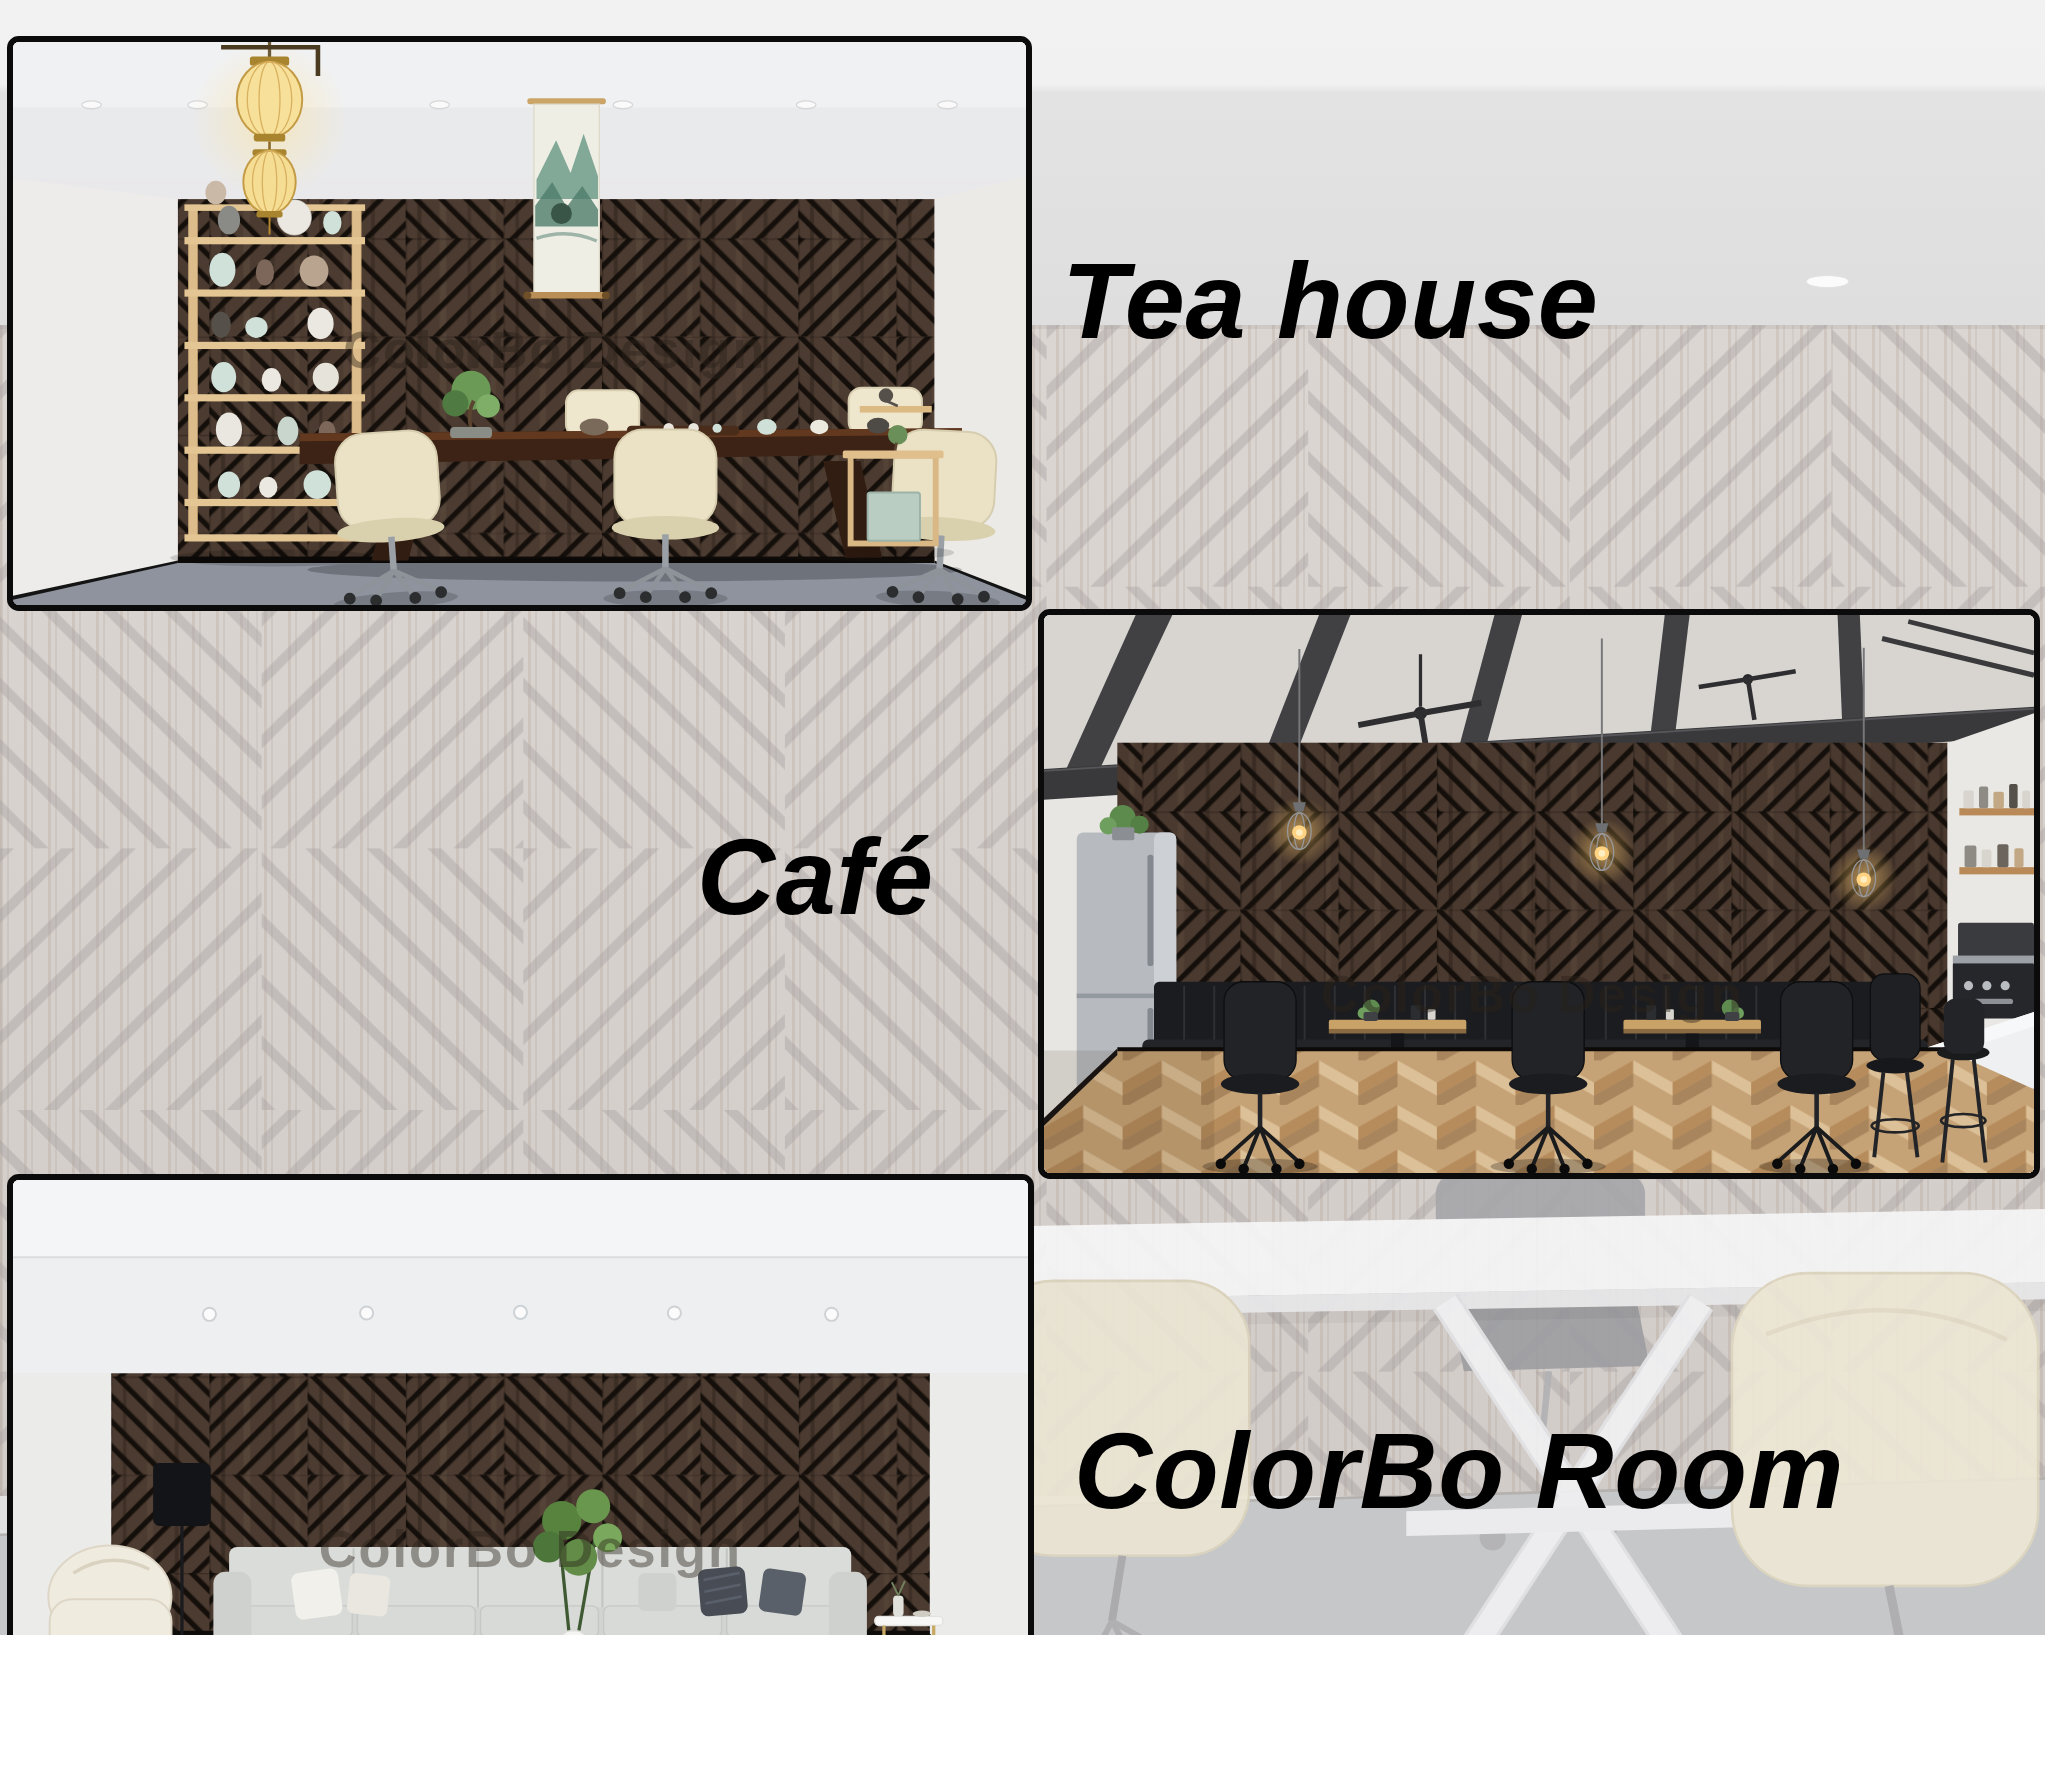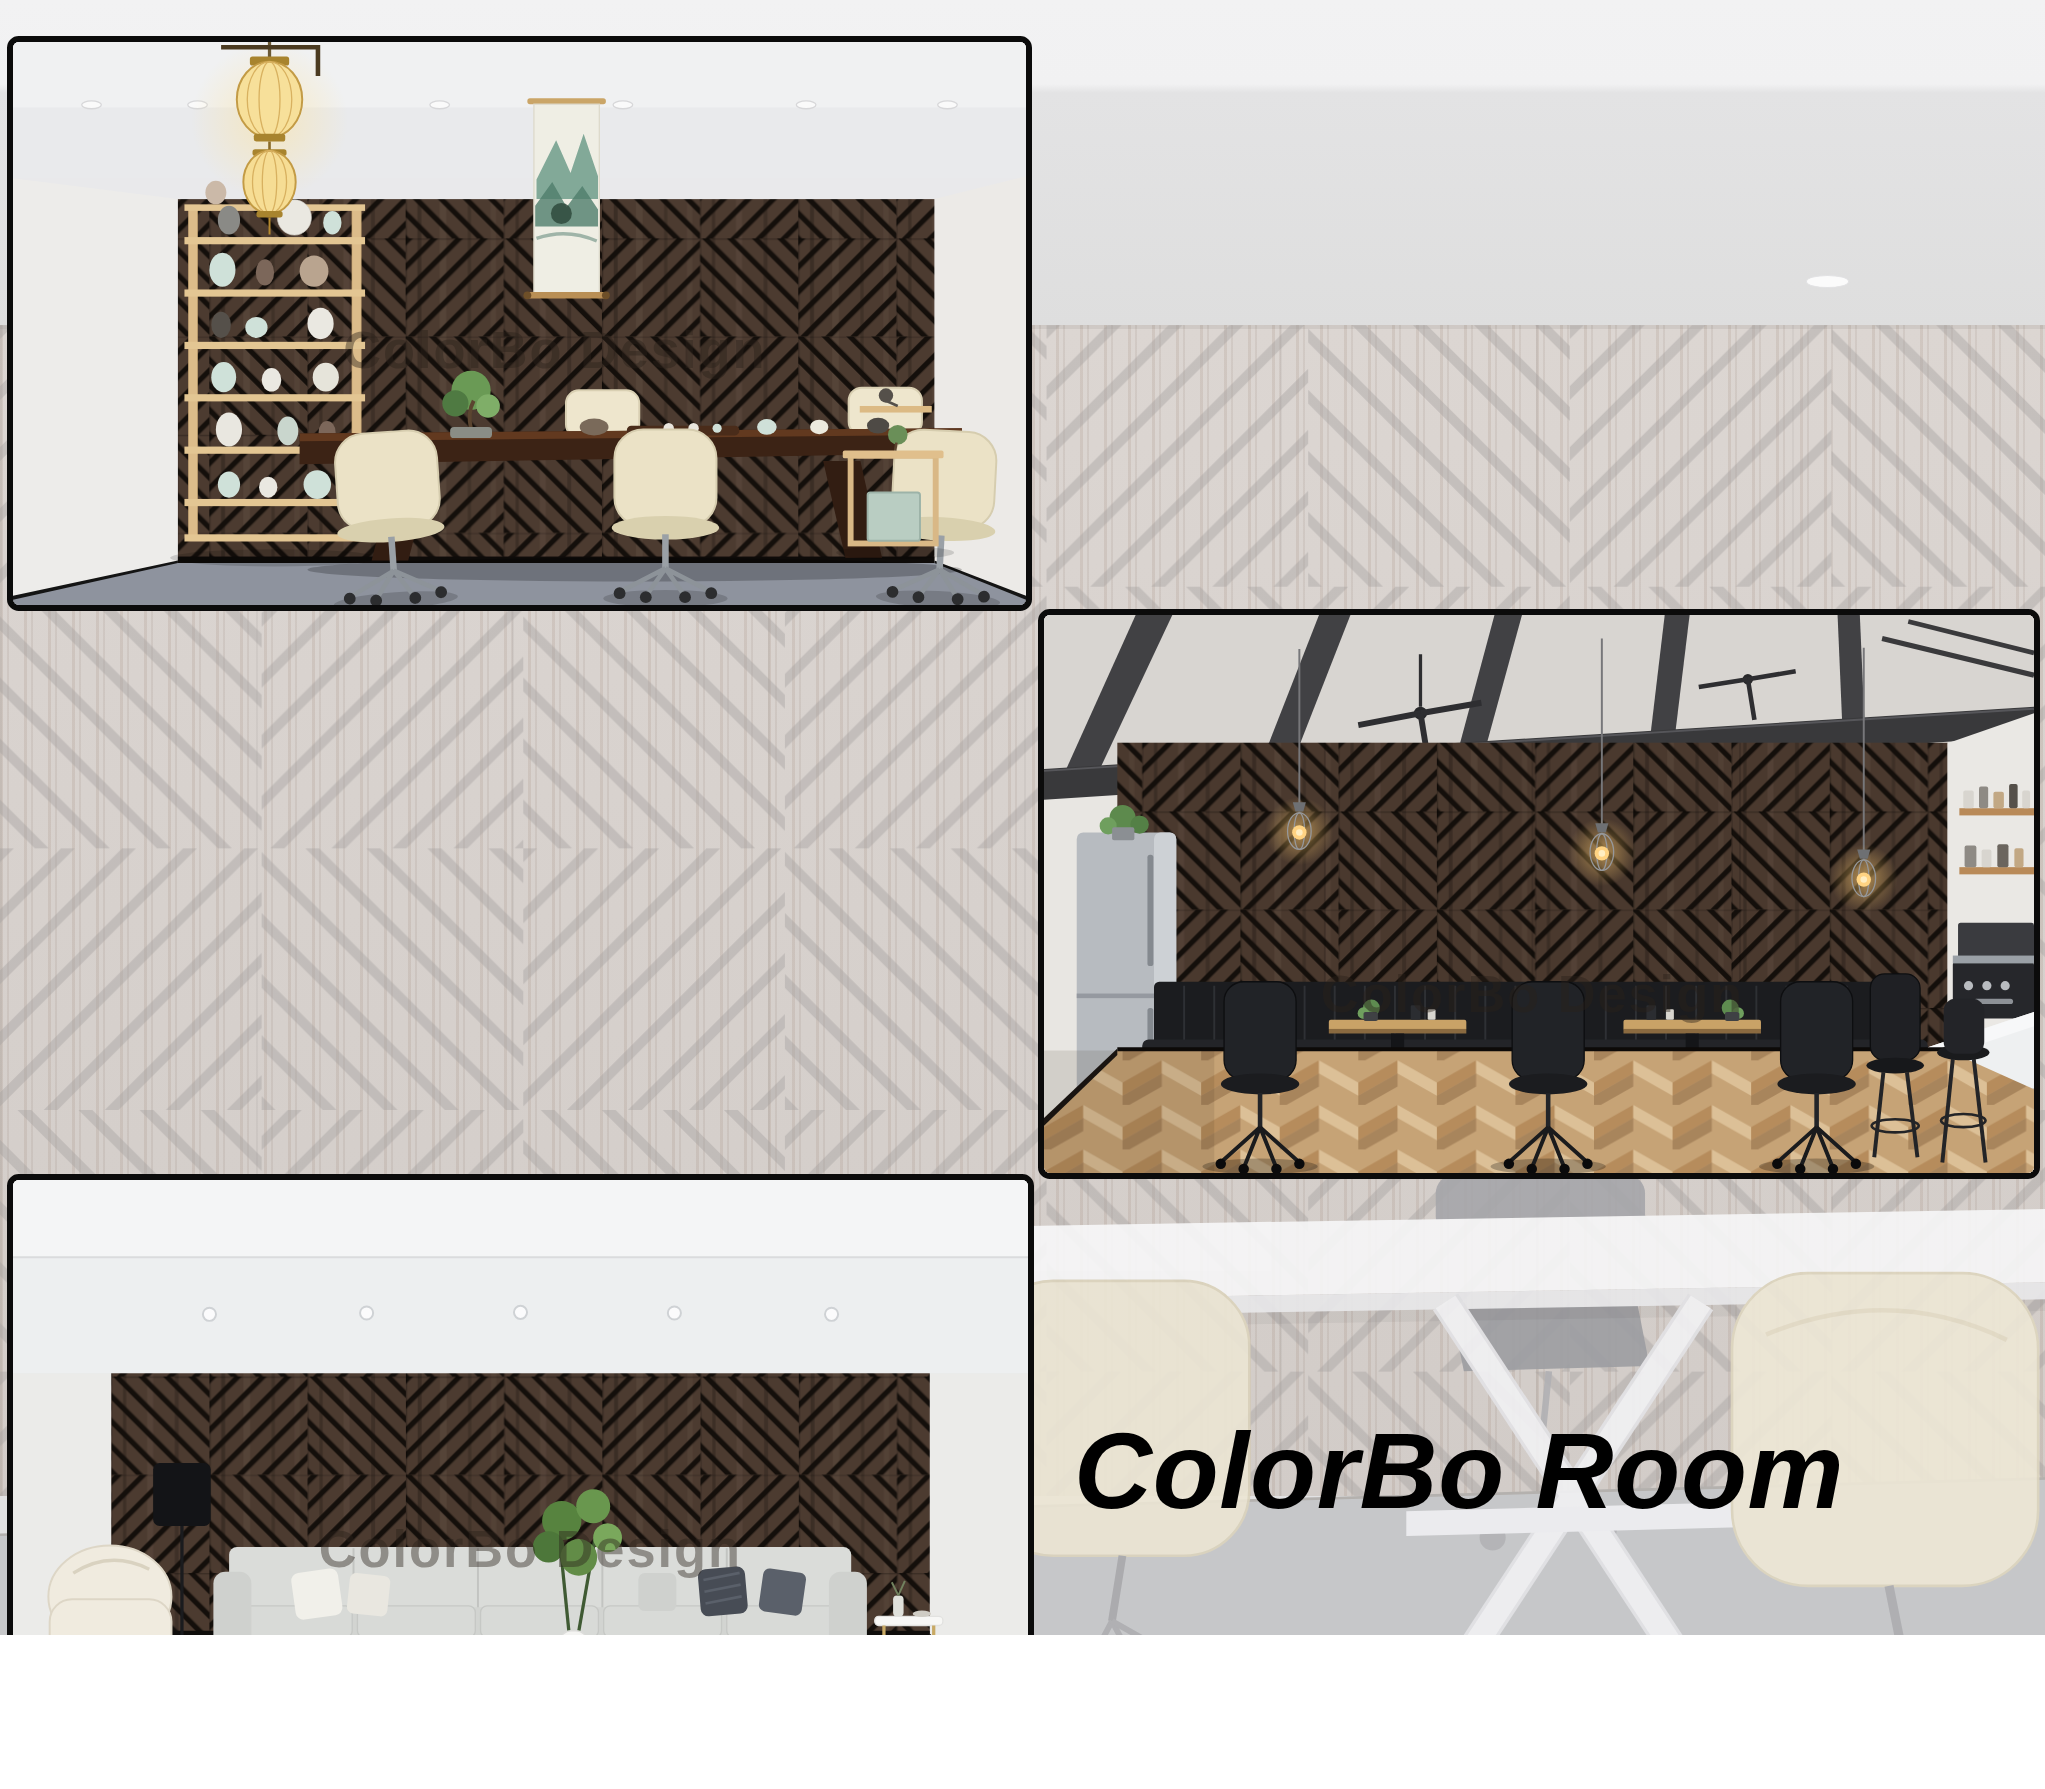--- a/index.html
+++ b/index.html
@@ -686,16 +686,18 @@
         <rect x="1344" y="634" width="16" height="32" rx="6" fill="#dfe0da"></rect>
         <line x1="1352" y1="634" x2="1342" y2="614" stroke="#72825f" stroke-width="3"></line>
         <line x1="1352" y1="634" x2="1362" y2="612" stroke="#72825f" stroke-width="3"></line>
         <ellipse cx="1388" cy="662" rx="14" ry="5" fill="#cfccc4"></ellipse>
       </g>
 
       <text class="wm" x="790" y="590" font-size="80" text-anchor="middle">ColorBo Design</text>
     </svg>
   </figure>
 
+  <div class="label label-tea">Tea house</div>
+  <div class="label label-cafe">Café</div>
   <div class="label label-living">ColorBo Room</div>
 
 </div>
 
 
 </body></html>

